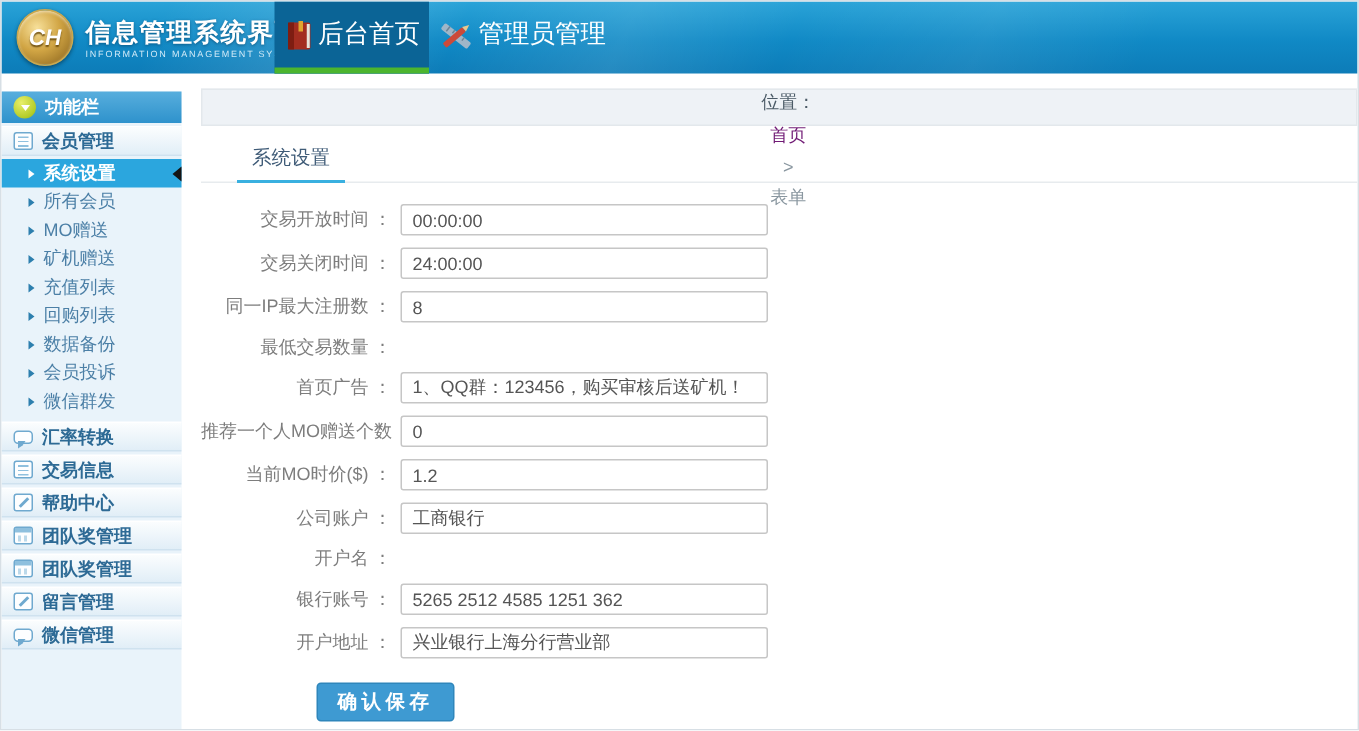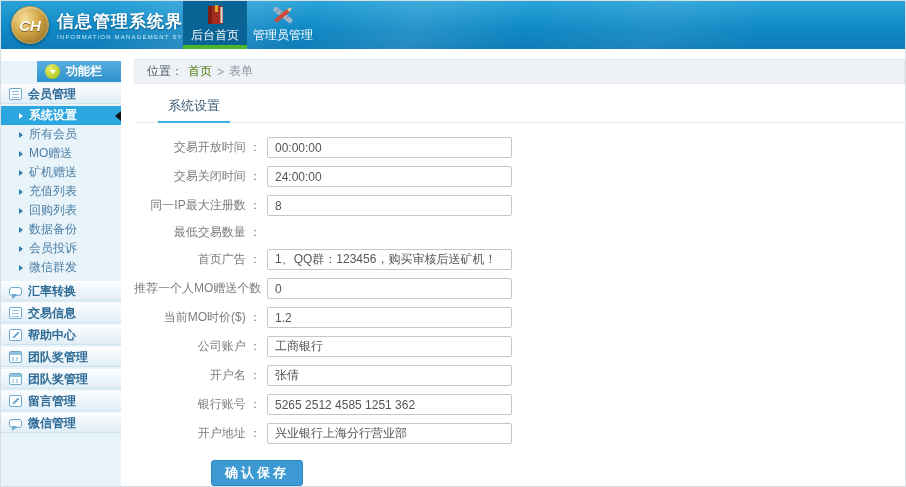--- a/index.html
+++ b/index.html
@@ -15,29 +15,29 @@
       rgba(255,255,255,.10) 46%, rgba(255,255,255,0) 58%, rgba(255,255,255,.07) 72%, rgba(255,255,255,0) 84%); }
   .logo { position:relative; z-index:1; display:flex; align-items:center; gap:8px; padding-left:10px; width:182px; }
   .logo-badge { width:38px; height:38px; border-radius:50%; flex:none;
     background:radial-gradient(circle at 35% 32%, #f7e09a, #d1a544 45%, #8d671f 92%);
     border:1px solid #caa84e; box-shadow:0 1px 3px rgba(0,0,0,.45), inset 0 1px 2px rgba(255,255,255,.55);
     color:#fff; font-weight:bold; font-style:italic; font-size:15px; display:flex; align-items:center; justify-content:center;
     text-shadow:0 1px 1px rgba(90,60,0,.8); }
   .logo-title { color:#fff; font-size:17px; font-weight:bold; letter-spacing:1px; text-shadow:0 1px 2px rgba(0,40,70,.5); white-space:nowrap; }
   .logo-sub { color:#cfe9f7; font-size:6px; letter-spacing:1.2px; text-transform:uppercase; margin-top:1px; white-space:nowrap; }
   .tabs { position:relative; z-index:1; display:flex; align-items:stretch; }
-  .tab { min-width:64px; padding:0 6px; display:flex; flex-direction:column; align-items:center; justify-content:flex-end;
-    padding-bottom:5px; color:#fff; font-size:12px; cursor:pointer; gap:2px; }
+  .tab { min-width:64px; padding:0 6px; display:flex; flex-direction:row; align-items:center; justify-content:flex-end;
+    padding-bottom:5px; color:#fff; font-size:17px; cursor:pointer; gap:2px; }
   .tab.active { background:#0b6496; border-bottom:4px solid #4cb52e; padding-bottom:1px; }
   .tab .tab-ico { height:22px; display:flex; align-items:flex-end; }
 
   
   .sidebar { position:absolute; left:0; top:60px; bottom:0; width:120px; background:#e9f3fa; font-size:12px; }
   .side-head { height:21px; background:linear-gradient(180deg,#58aedd,#2e92cc); color:#fff; font-weight:bold;
-    display:flex; align-items:center; gap:6px; padding-left:8px; cursor:pointer;margin-left:36px; }
+    display:flex; align-items:center; gap:6px; padding-left:8px; cursor:pointer; }
   .circle-ic { width:15px; height:15px; border-radius:50%; flex:none;
     background:radial-gradient(circle at 35% 30%, #e8ef6a, #b3cc28 70%, #8fae18);
     display:flex; align-items:center; justify-content:center; }
   .circle-ic::after { content:""; width:0; height:0; border-left:3px solid transparent; border-right:3px solid transparent; border-top:4px solid #fff; }
   .sec-item { height:20px; margin-top:2px; display:flex; align-items:center; gap:6px; padding-left:8px;
     font-weight:bold; color:#2d6a95; cursor:pointer;
     background:linear-gradient(180deg,#fbfdfe,#e1eef7); border-top:1px solid #ffffff; border-bottom:1px solid #cfe2ef; }
   .submenu { list-style:none; padding:2px 0; }
   .submenu li { height:19px; display:flex; align-items:center; gap:6px; padding-left:18px; color:#4b7fa6; cursor:pointer; position:relative; }
   .submenu li.active { background:#2ba6de; color:#fff; font-weight:bold; }
@@ -55,23 +55,23 @@
   .sic-chat::after { content:""; position:absolute; left:2px; bottom:-4px; width:0; height:0;
     border:2px solid transparent; border-top:3px solid #6fa9cf; border-left:3px solid #6fa9cf; }
   .sic-edit::before { content:""; position:absolute; left:2px; top:4px; width:8px; height:2px; background:#6fa9cf; transform:rotate(-45deg); }
   .sic-cal::before { content:""; position:absolute; left:0; right:0; top:0; height:3px; background:#8fc0de; }
   .sic-cal::after { content:""; position:absolute; left:2px; right:2px; top:5px; height:4px;
     background:repeating-linear-gradient(90deg,#bcd9ea 0 2px, transparent 2px 4px); }
 
   
   .main { position:absolute; left:133px; top:58px; right:0; bottom:0; background:#fff; }
   .breadcrumb { height:25px; background:#eef2f6; border:1px solid #e3e8ec; display:flex; align-items:center;
-    gap:5px; padding-left:12px; font-size:12px; color:#5a6b78; }
+    gap:5px; padding-left:12px; font-size:12px; color:#5a6b78;flex-direction:column; }
   .breadcrumb .bc-prefix { color:#4a5a66; }
-  .breadcrumb a { color:#4d7c0f; text-decoration:none; cursor:pointer; }
+  .breadcrumb a { color:#701a75; text-decoration:none; cursor:pointer; }
   .breadcrumb .bc-sep, .breadcrumb .bc-cur { color:#8a97a0; }
   .tabstrip { margin-top:12px; border-bottom:1px solid #e7ebee; padding-left:24px; }
   .ctab { display:inline-block; padding:0 10px 6px; color:#3f5b77; font-size:13px;
     border-bottom:2px solid #39b0e0; margin-bottom:-1px; cursor:pointer; }
 
   .setform { margin-top:14px; }
   .frow { display:flex; align-items:center; margin-bottom:8px; }
   .flabel { width:127px; flex:none; display:flex; font-size:12px; color:#7d7d7d; }
   .flabel span { margin-left:auto; white-space:nowrap; }
   .frow input { margin-left:6px; width:245px; height:21px; border:1px solid #c6c6c6; border-radius:2px;
@@ -259,21 +259,20 @@
       <div class="frow">
         <div class="flabel">
             <span>公司账户 ：</span>
           </div>
         <input type="text" value="工商银行" style="">
       </div>
       <div class="frow">
         <div class="flabel">
             <span>开户名 ：</span>
           </div>
-        <input type="text" value="张倩" style="">
       </div>
       <div class="frow">
         <div class="flabel">
             <span>银行账号 ：</span>
           </div>
         <input type="text" value="5265 2512 4585 1251 362" style="">
       </div>
       <div class="frow">
         <div class="flabel">
             <span>开户地址 ：</span>

